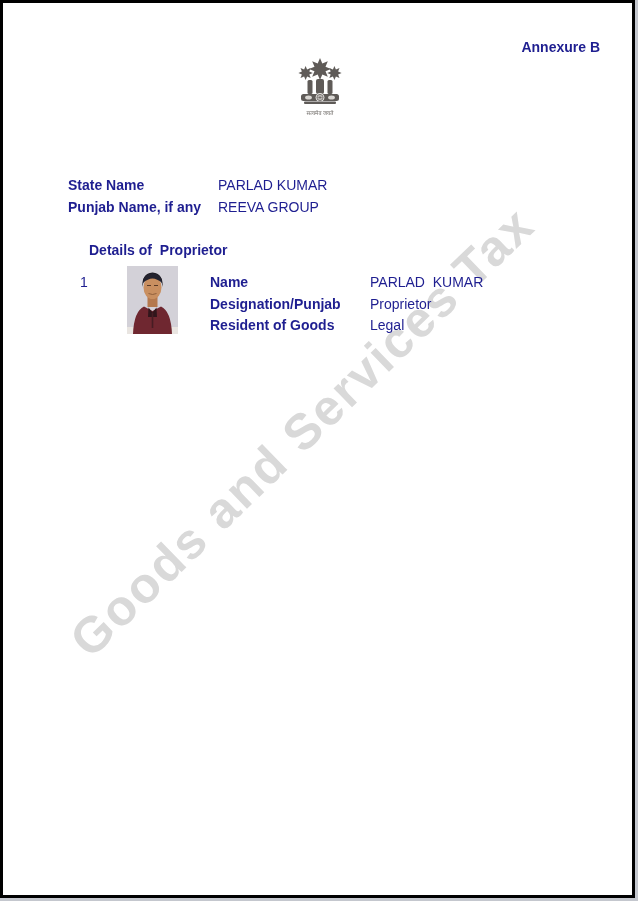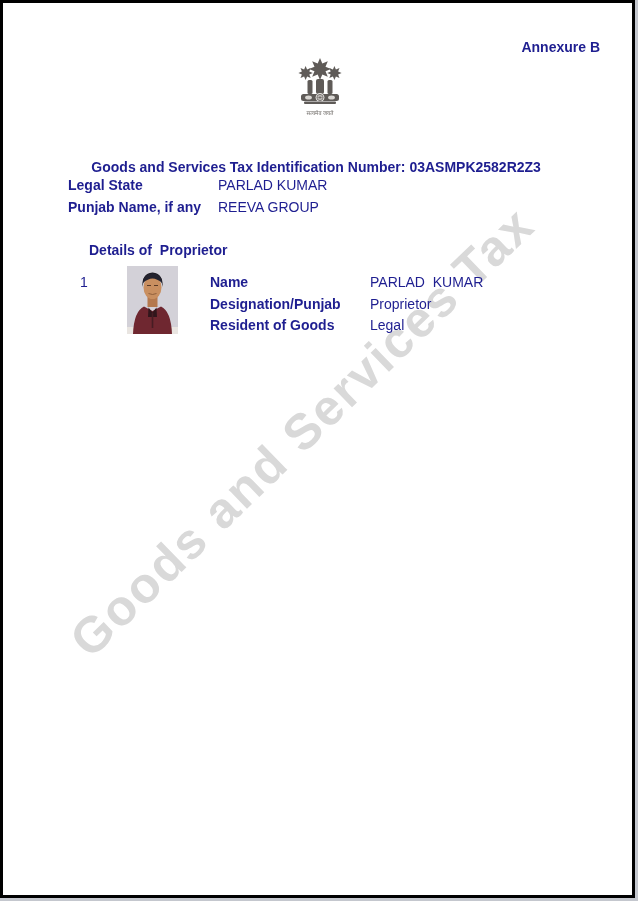--- a/index.html
+++ b/index.html
@@ -95,25 +95,22 @@
           <circle cx="24" cy="41.5" r="3.1" fill="none" stroke="#5f5b58" stroke-width="0.8"></circle>
           <path d="M24 38.6 v5.8 M21.2 41.5 h5.6 M22.1 39.7 l3.8 3.6 M25.9 39.7 l-3.8 3.6" stroke="#5f5b58" stroke-width="0.6" fill="none"></path>
           <ellipse cx="12.5" cy="41.5" rx="3.4" ry="2" fill="#d9d6d2"></ellipse>
           <ellipse cx="35.5" cy="41.5" rx="3.4" ry="2" fill="#d9d6d2"></ellipse>
           <rect x="8" y="45.6" width="32" height="2.4" rx="1"></rect>
         </g>
       </svg>
       <div class="motto">सत्यमेव जयते</div>
     </div>
 
-    <div class="abs txt bold gstin">
-      <span>Goods and Services Tax Identification Number:</span><span class="val">03ASMPK2582R2Z3</span>
-    </div>
 
-    <div class="abs txt bold lbl-col row-legal">Legal State</div>
+    <div class="abs txt bold lbl-col row-legal">State Name</div>
     <div class="abs txt val-col row-legal">PARLAD KUMAR</div>
 
     <div class="abs txt bold lbl-col row-trade">Punjab Name, if any</div>
     <div class="abs txt val-col row-trade">REEVA GROUP</div>
 
     <div class="abs txt bold section-title">Details of  Proprietor</div>
 
     <div class="abs txt serial">1</div>
 
     <div class="abs photo">

